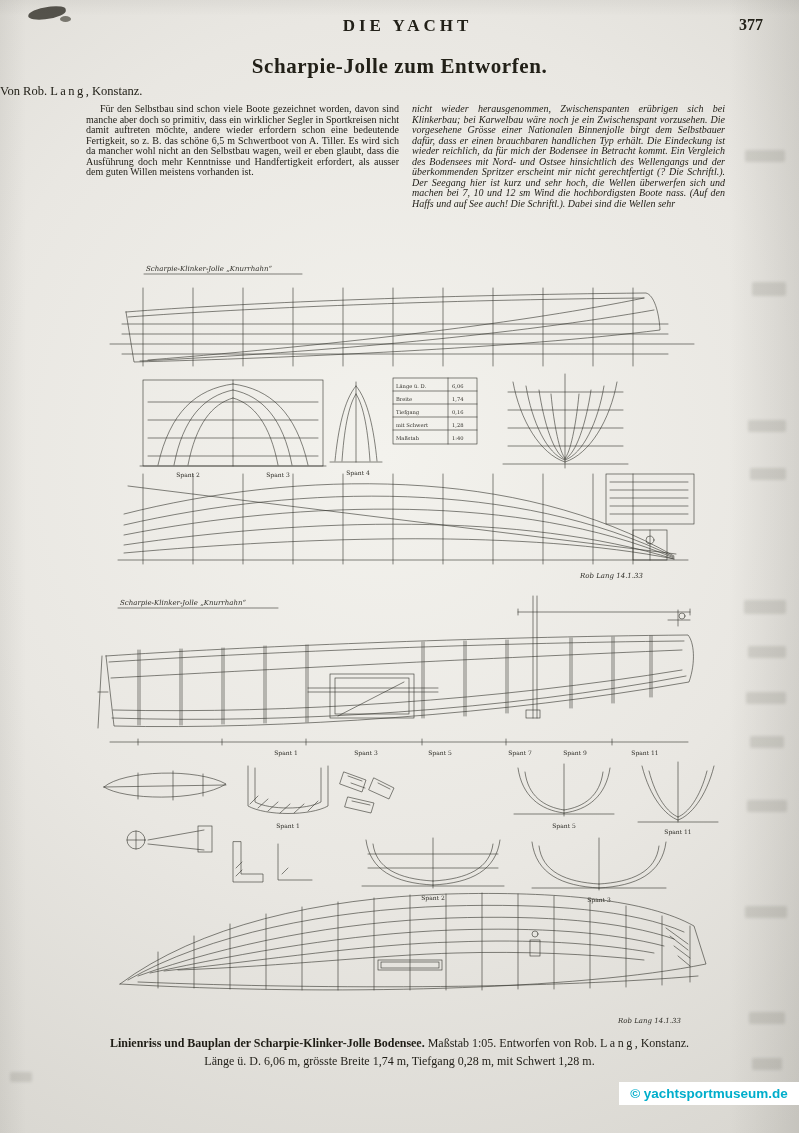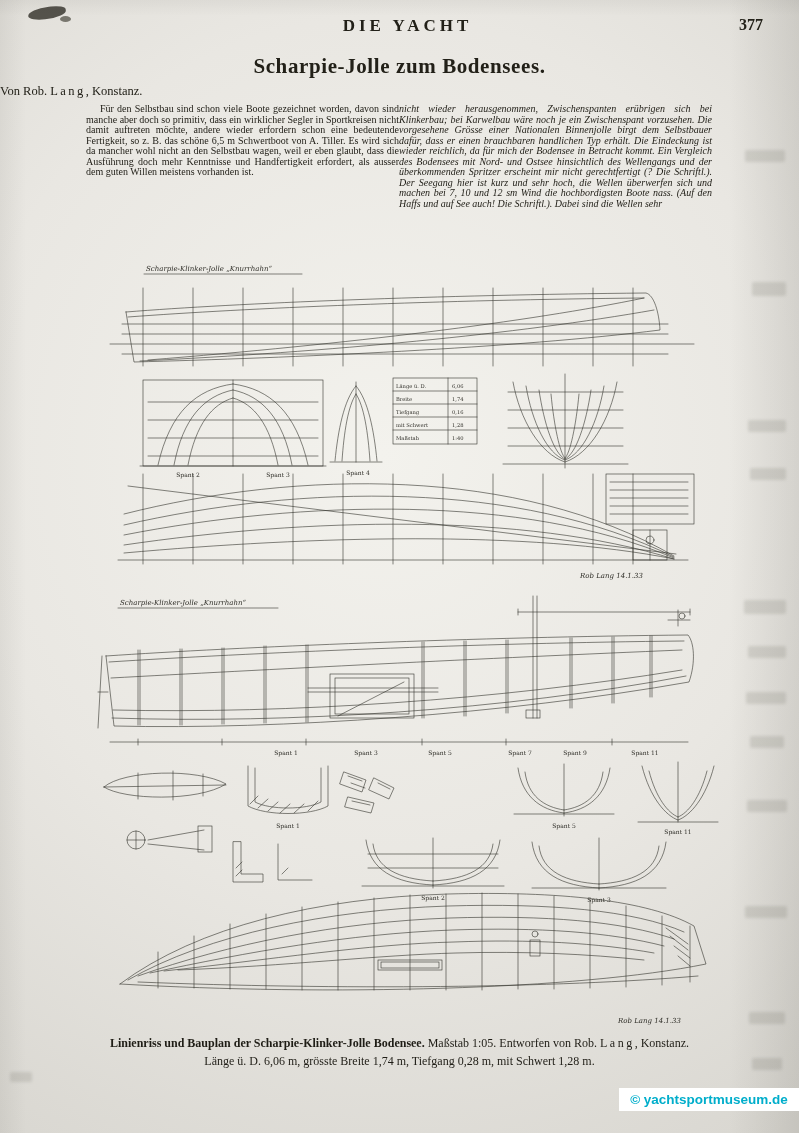--- a/index.html
+++ b/index.html
@@ -20,40 +20,40 @@
   .journal-title { position:absolute; top:16px; left:0; width:100%; text-align:center;
     font-size:17px; font-weight:bold; letter-spacing:4px;padding-left:16px; }
   .page-number { position:absolute; top:16px; right:36px; font-size:16px; font-weight:bold; }
 
   .article-title { position:absolute; top:54px; left:0; width:100%; text-align:center;
     font-size:21px; font-weight:bold; letter-spacing:0.6px; }
   .byline { position:absolute; top:84px; left:0; width:100%; font-size:12.5px; }
   .spaced { letter-spacing:2.5px; }
 
   .columns { position:absolute; top:104px; left:86px; width:640px; height:156px; overflow:hidden;
-    display:flex; font-size:10px; line-height:1.05; text-align:justify; color:#24221b; }
+    display:flex; gap:13px; font-size:10px; line-height:1.05; text-align:justify; color:#24221b; }
   .col { width:313px; }
   .col p { margin:0 0 1px 0; text-indent:14px; }
   .col p.noindent { text-indent:0;font-style:italic; }
 
   .drawingA { position:absolute; top:262px; left:88px; }
   .drawingB { position:absolute; top:592px; left:78px; }
 
   svg .tech path, svg .tech line, svg .tech rect, svg .tech circle, svg .tech ellipse
     { fill:none; stroke:#33322c; stroke-width:0.6; stroke-linecap:round; }
   svg text { fill:#2e2d27; font-family:"DejaVu Serif",serif; }
   svg .lbl  { font-size:6px; text-anchor:middle; }
   svg .tiny { font-size:5.2px; }
   svg .hand { font-size:7px; font-style:italic; }
   svg .sig  { font-size:7px; font-style:italic; }
 
   .caption { position:absolute; top:1036px; left:0; width:100%; text-align:center; font-size:12px; color:#1f1d16; }
   .caption .line2 { margin-top:3px; }
 
-  .watermark { position:absolute; right:0; bottom:22px; width:180px; height:23px; background:#ffffff;
+  .watermark { position:absolute; right:0; bottom:28px; width:180px; height:23px; background:#ffffff;
     color:#00aecb; font-family:"Liberation Sans","DejaVu Sans",sans-serif; font-size:13.5px; font-weight:bold;
     display:flex; align-items:center; justify-content:center; }
 
   .ink-blob  { position:absolute; top:7px; left:28px; width:38px; height:12px; background:#403e37;
     border-radius:60% 40% 55% 45%; transform:rotate(-7deg); opacity:.88; }
   .ink-blob2 { position:absolute; top:16px; left:60px; width:11px; height:6px; background:#4a483f;
     border-radius:50%; opacity:.7; }
 
   .bleed { position:absolute; background:rgba(80,78,68,0.15); filter:blur(1.5px); border-radius:2px; }
 </style>
@@ -61,21 +61,21 @@
 <body>
 
 <div class="page">
 
   <div class="ink-blob"></div>
   <div class="ink-blob2"></div>
 
   <div class="journal-title">DIE YACHT</div>
   <div class="page-number">377</div>
 
-  <div class="article-title">Scharpie-Jolle zum Bodensees.</div>
+  <div class="article-title">Scharpie-Jolle zum Entworfen.</div>
   <div class="byline">
     <span>Von Rob. </span><span class="spaced">Lang</span><span>, Konstanz.</span>
   </div>
 
   <div class="columns">
     <div class="col">
       <p>Für den Selbstbau sind schon viele Boote gezeichnet worden, davon sind manche aber doch so primitiv, dass ein wirklicher Segler in Sportkreisen nicht damit auftreten möchte, andere wieder erfordern schon eine bedeutende Fertigkeit, so z. B. das schöne 6,5 m Schwertboot von A. Tiller. Es wird sich da mancher wohl nicht an den Selbstbau wagen, weil er eben glaubt, dass die Ausführung doch mehr Kenntnisse und Handfertigkeit erfordert, als ausser dem guten Willen meistens vorhanden ist.</p>
     </div>
     <div class="col">
       <p class="noindent">nicht wieder herausgenommen, Zwischenspanten erübrigen sich bei Klinkerbau; bei Karwelbau wäre noch je ein Zwischenspant vorzusehen. Die vorgesehene Grösse einer Nationalen Binnenjolle birgt dem Selbstbauer dafür, dass er einen brauchbaren handlichen Typ erhält. Die Eindeckung ist wieder reichlich, da für mich der Bodensee in Betracht kommt. Ein Vergleich des Bodensees mit Nord- und Ostsee hinsichtlich des Wellengangs und der überkommenden Spritzer erscheint mir nicht gerechtfertigt (? Die Schriftl.). Der Seegang hier ist kurz und sehr hoch, die Wellen überwerfen sich und machen bei 7, 10 und 12 sm Wind die hochbordigsten Boote nass. (Auf den Haffs und auf See auch! Die Schriftl.). Dabei sind die Wellen sehr</p>

